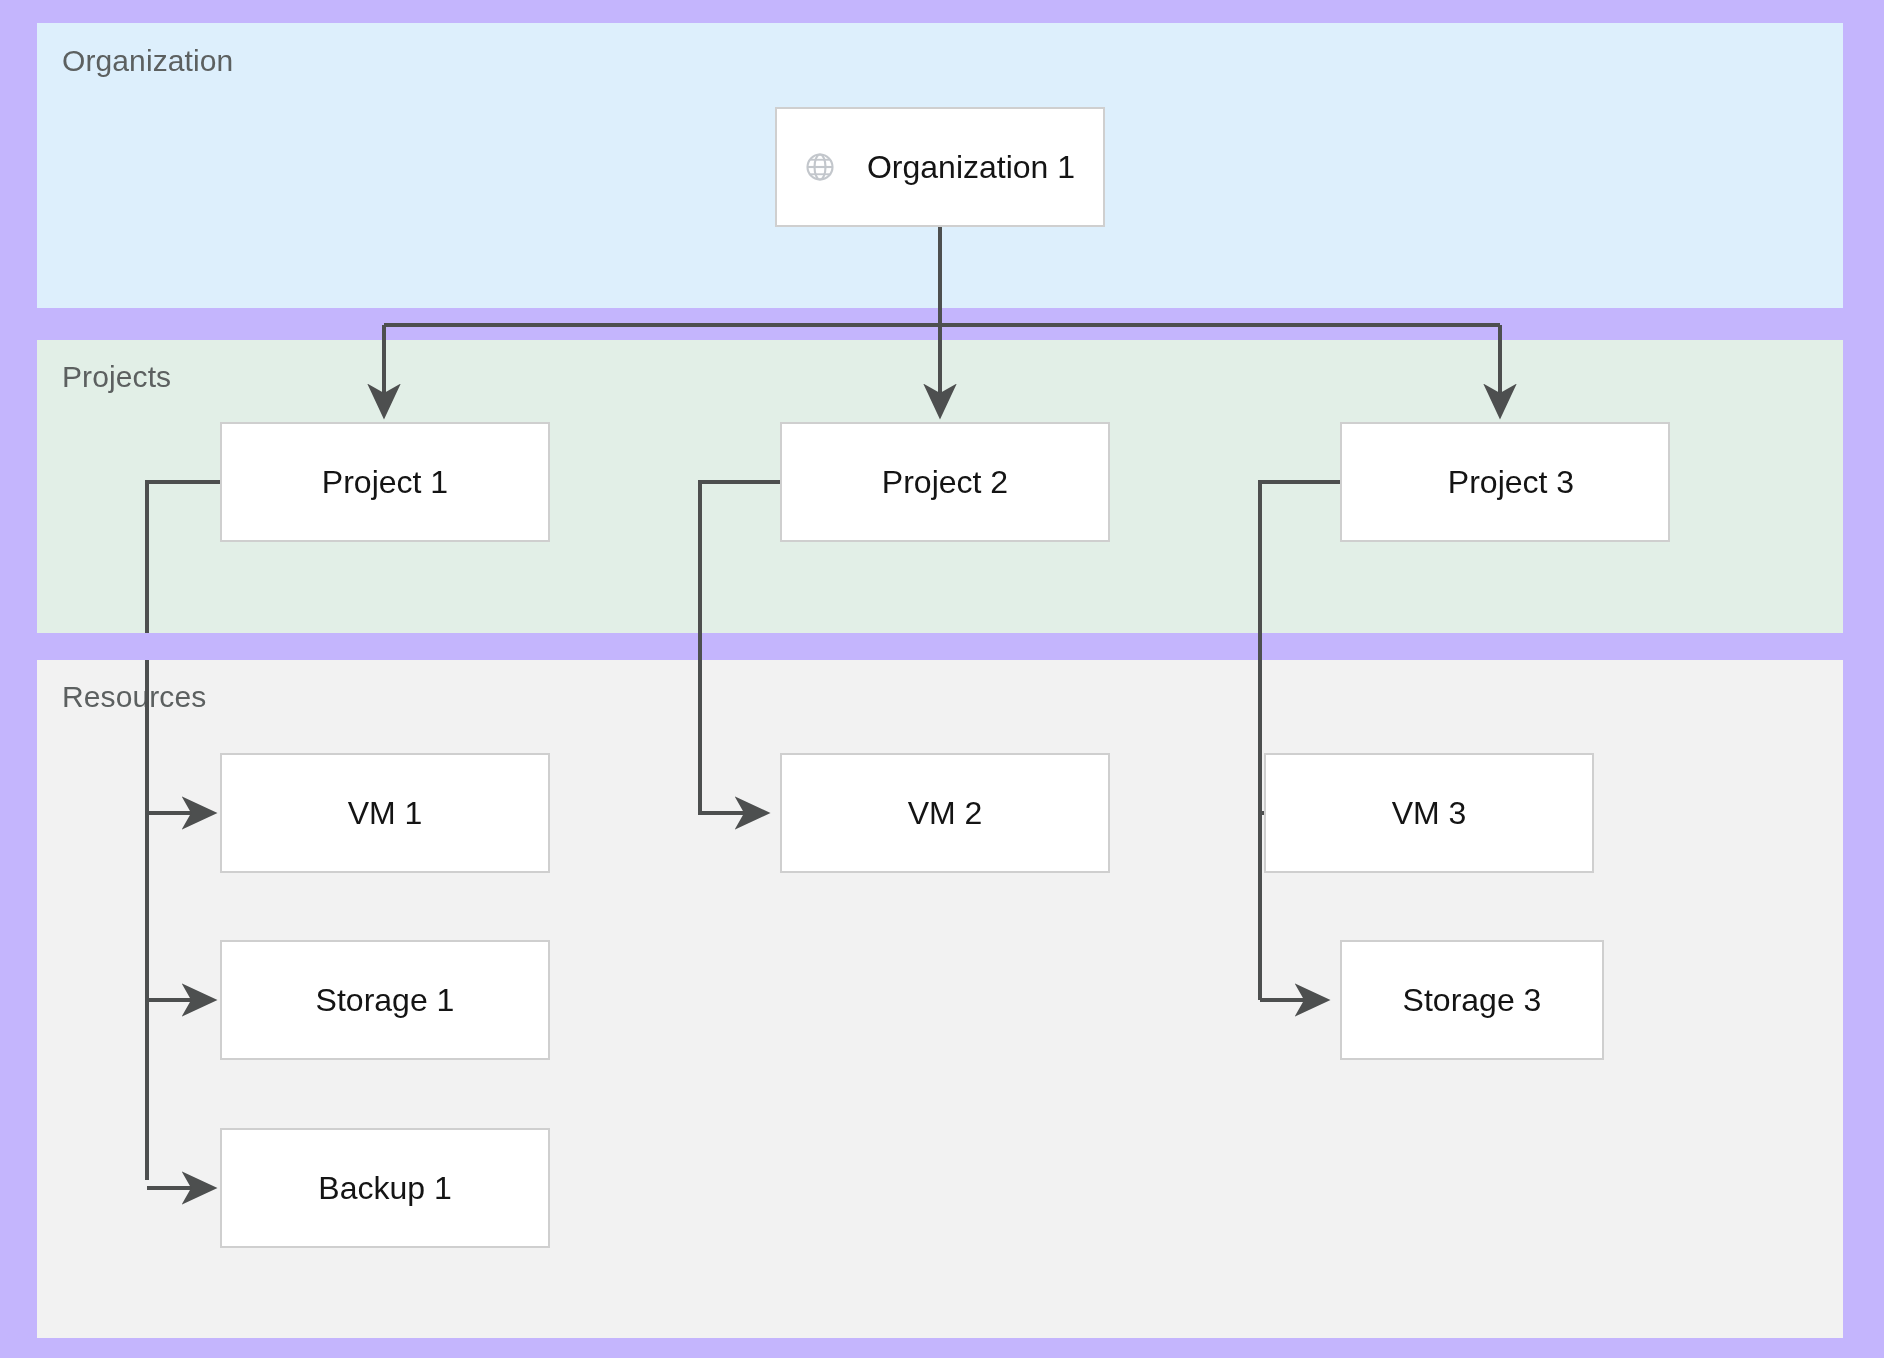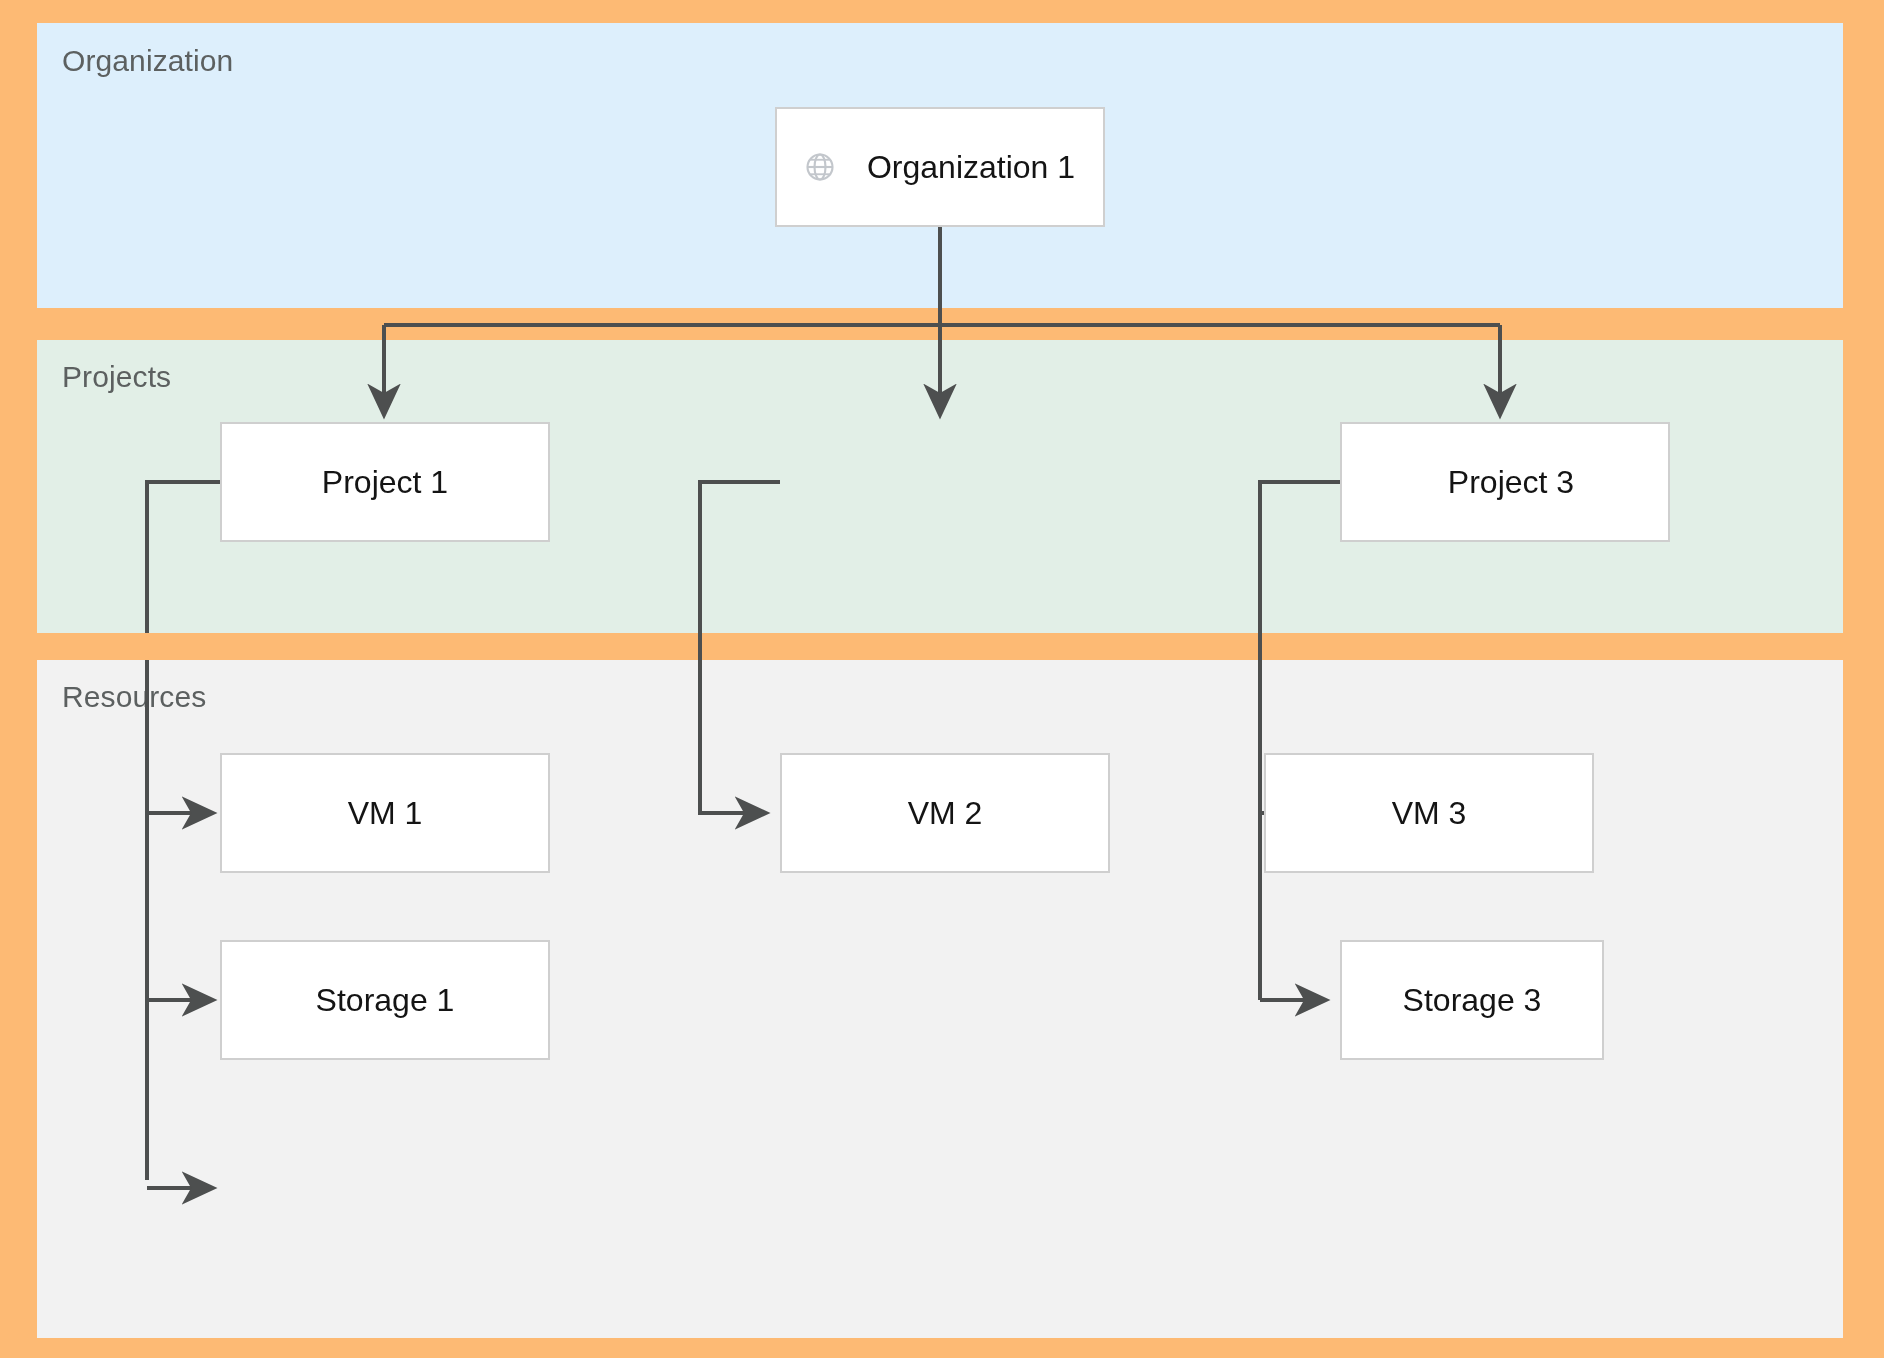--- a/index.html
+++ b/index.html
@@ -7,21 +7,21 @@
     padding: 0;
     background: #ffffff;
   }
   body {
     font-family: "Liberation Sans", sans-serif;
   }
   #canvas {
     position: relative;
     width: 1884px;
     height: 1358px;
-    background: #fdba74;
+    background: #c4b5fd;
     overflow: hidden;
   }
   .band {
     position: absolute;
     left: 37px;
     width: 1806px;
   }
   .band-org {
     top: 23px;
     height: 285px;
@@ -130,29 +130,35 @@
           <line x1="4.2" y1="17.8" x2="19.8" y2="17.8" stroke="#c3c7cc" stroke-width="1.5"></line>
         </svg>
       </span>
       <span>Organization 1</span>
     </span>
   </div>
 
   <div class="node" style="left:220px; top:422px; width:330px; height:120px;">
     <span>Project 1</span>
   </div>
+  <div class="node" style="left:780px; top:422px; width:330px; height:120px;">
+    <span>Project 2</span>
+  </div>
   <div class="node" style="left:1340px; top:422px; width:330px; height:120px;padding-left:12px;">
     <span>Project 3</span>
   </div>
 
   <div class="node" style="left:220px; top:753px; width:330px; height:120px;text-align:center;">
     <span>VM 1</span>
   </div>
   <div class="node" style="left:220px; top:940px; width:330px; height:120px;">
     <span>Storage 1</span>
+  </div>
+  <div class="node" style="left:220px; top:1128px; width:330px; height:120px;">
+    <span>Backup 1</span>
   </div>
 
   <div class="node" style="left:780px; top:753px; width:330px; height:120px;">
     <span>VM 2</span>
   </div>
 
   <div class="node" style="left:1264px; top:753px; width:330px; height:120px;">
     <span>VM 3</span>
   </div>
   <div class="node" style="left:1340px; top:940px; width:264px; height:120px;">

